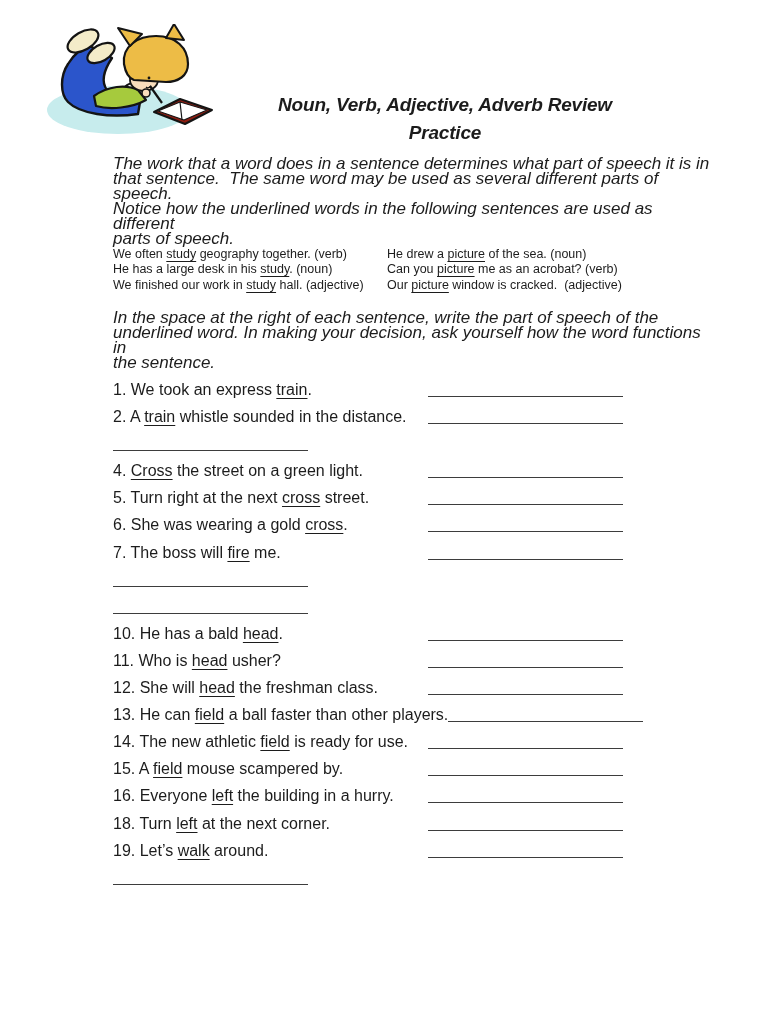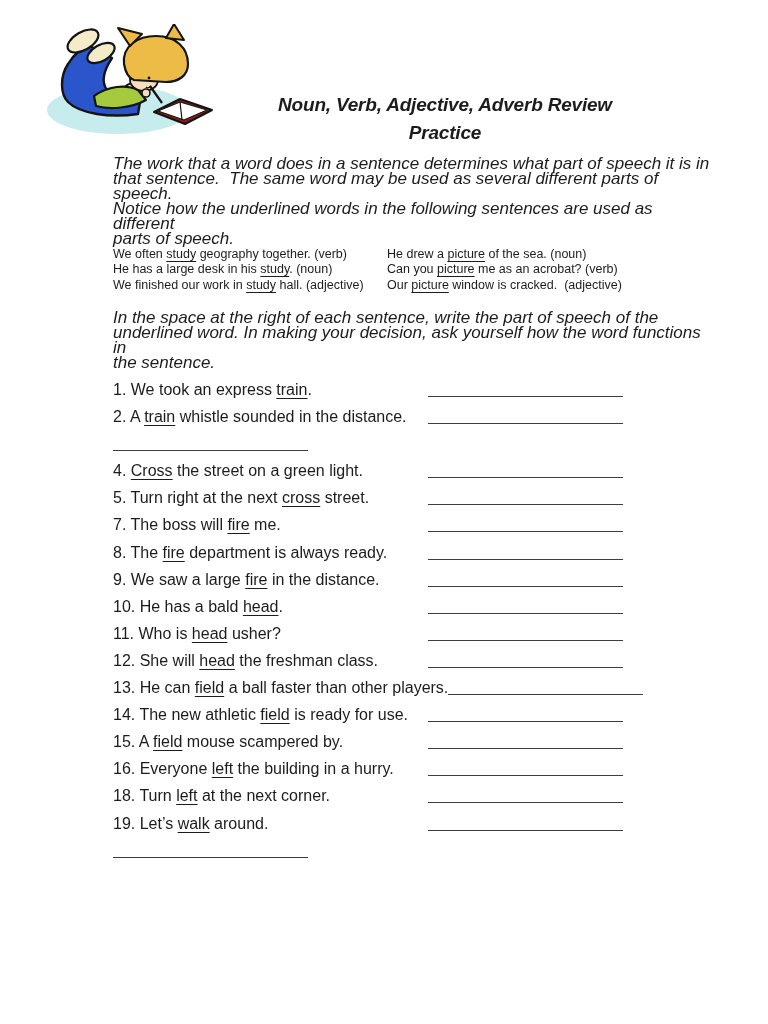--- a/index.html
+++ b/index.html
@@ -81,23 +81,24 @@
 <div class="para instructions">In the space at the right of each sentence, write the part of speech of the
 underlined word. In making your decision, ask yourself how the word functions in
 the sentence.</div>
 
 <div class="list" id="list">
     <div class="row"><span class="sentence">1. We took an express <span class="u">train</span>.</span><span class="blank"></span></div>
     <div class="row"><span class="sentence">2. A <span class="u">train</span> whistle sounded in the distance.</span><span class="blank"></span></div>
     <div class="row"><span class="blank"></span></div>
     <div class="row"><span class="sentence">4. <span class="u">Cross</span> the street on a green light.</span><span class="blank"></span></div>
     <div class="row"><span class="sentence">5. Turn right at the next <span class="u">cross</span> street.</span><span class="blank"></span></div>
+    <div class="row"><span class="sentence">6. She was wearing a gold <span class="u">cross</span>.</span><span class="blank"></span></div>
     <div class="row"><span class="sentence">7. The boss will <span class="u">fire</span> me.</span><span class="blank"></span></div>
-    <div class="row"><span class="sentence">8. The <span class="u">fire</span> department is always ready.</span><span class="blank"></span></div>
-    <div class="row"><span class="sentence">9. We saw a large <span class="u">fire</span> in the distance.</span><span class="blank"></span></div>
+    <div class="row"><span class="blank"></span></div>
+    <div class="row"><span class="blank"></span></div>
     <div class="row"><span class="sentence">10. He has a bald <span class="u">head</span>.</span><span class="blank"></span></div>
     <div class="row"><span class="sentence">11. Who is <span class="u">head</span> usher?</span><span class="blank"></span></div>
     <div class="row"><span class="sentence">12. She will <span class="u">head</span> the freshman class.</span><span class="blank"></span></div>
     <div class="row"><span class="sentence">13. He can <span class="u">field</span> a ball faster than other players.</span><span class="blank"></span></div>
     <div class="row"><span class="sentence">14. The new athletic <span class="u">field</span> is ready for use.</span><span class="blank"></span></div>
     <div class="row"><span class="sentence">15. A <span class="u">field</span> mouse scampered by.</span><span class="blank"></span></div>
     <div class="row"><span class="sentence">16. Everyone <span class="u">left</span> the building in a hurry.</span><span class="blank"></span></div>
     <div class="row"><span class="sentence">18. Turn <span class="u">left</span> at the next corner.</span><span class="blank"></span></div>
     <div class="row"><span class="sentence">19. Let’s <span class="u">walk</span> around.</span><span class="blank"></span></div>
     <div class="row"><span class="blank"></span></div>

